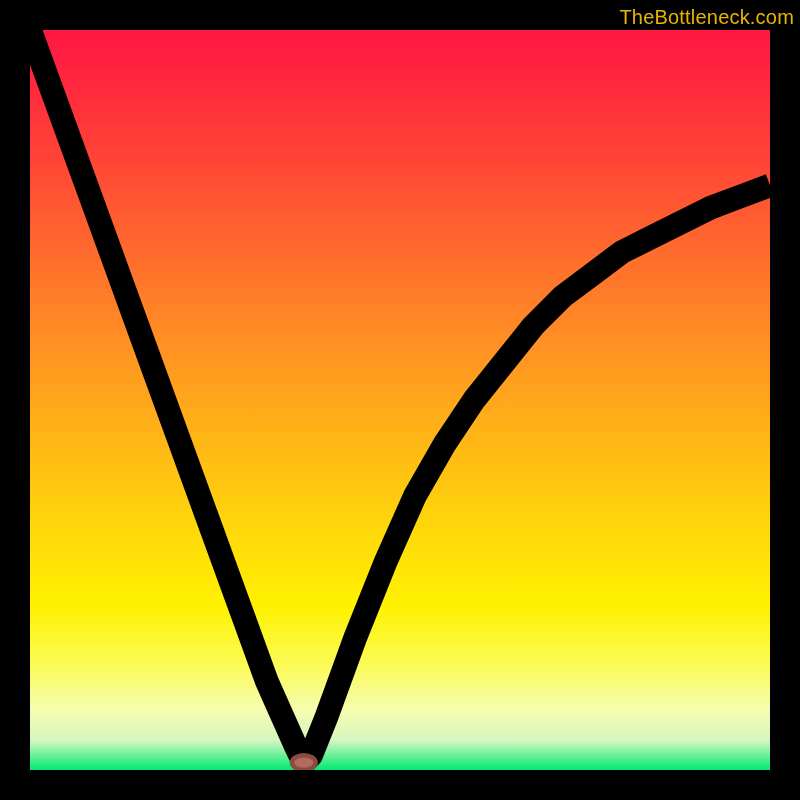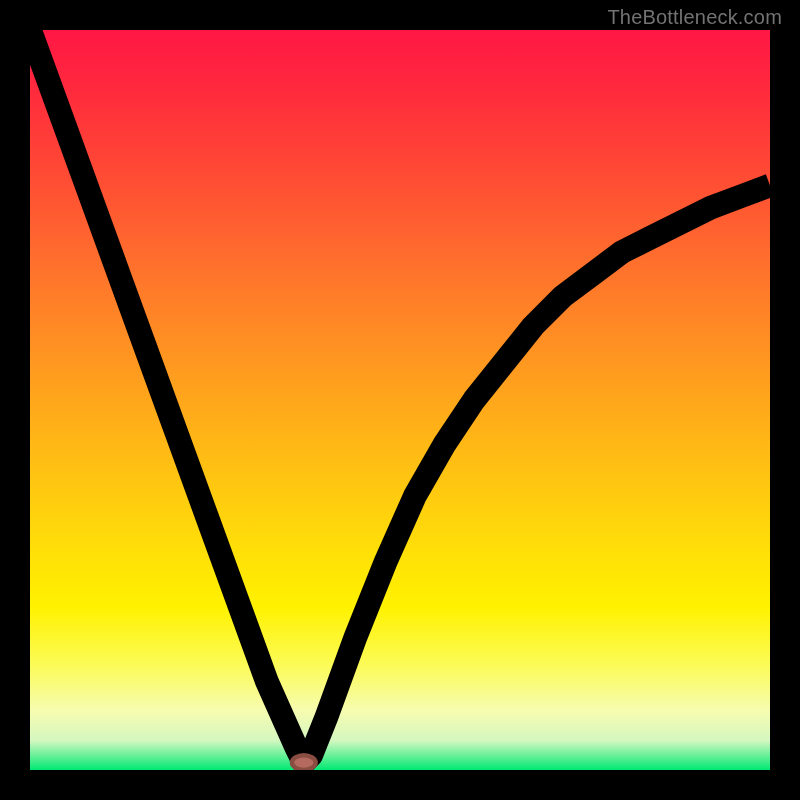--- a/index.html
+++ b/index.html
@@ -25,22 +25,22 @@
       #ffb516 55%,
       #ffd90a 68%,
       #fff200 78%,
       #fbfb5a 86%,
       #f6fcb0 92%,
       #d4f7c0 96%,
       #00e972 100%);
   }
   .attribution {
     position: absolute;
-    top: 6px; right: 18px;
-    color: #737373;
+    top: 6px; right: 6px;
+    color: #eab308;
     font-size: 20px;
     font-weight: 500;
     letter-spacing: 0.2px;
   }
   svg.curve {
     position: absolute;
     left: 0; top: 0;
     width: 740px; height: 740px;
   }
   .curve-path {

